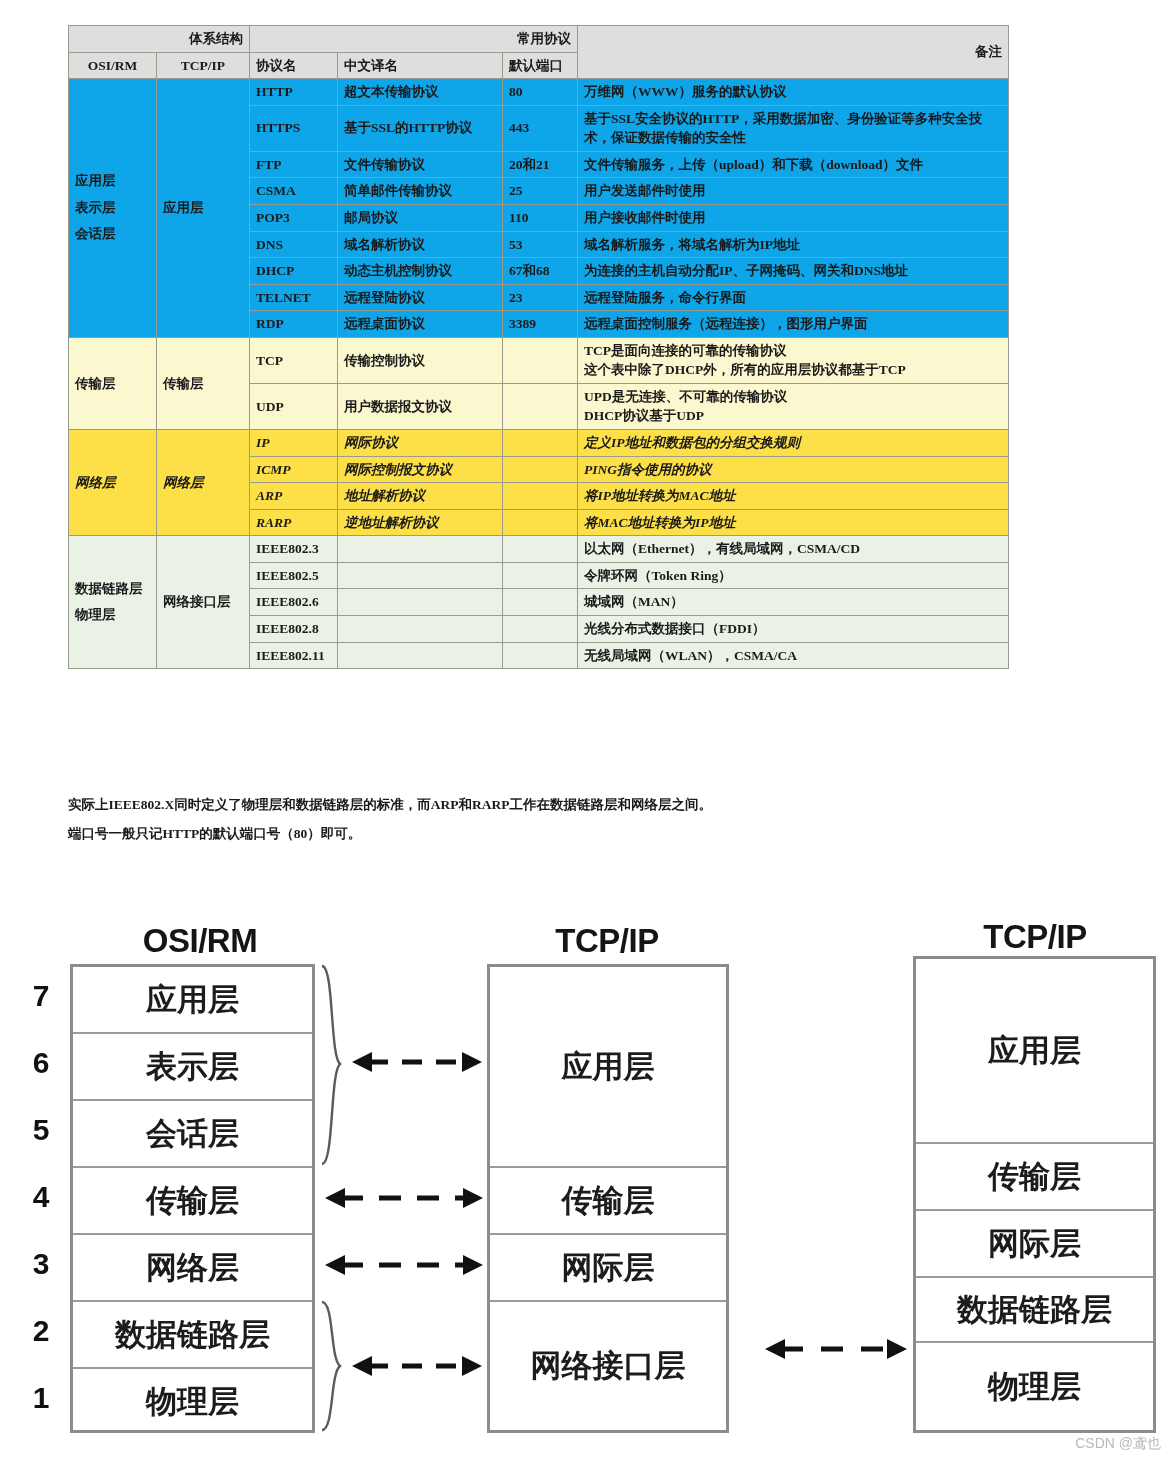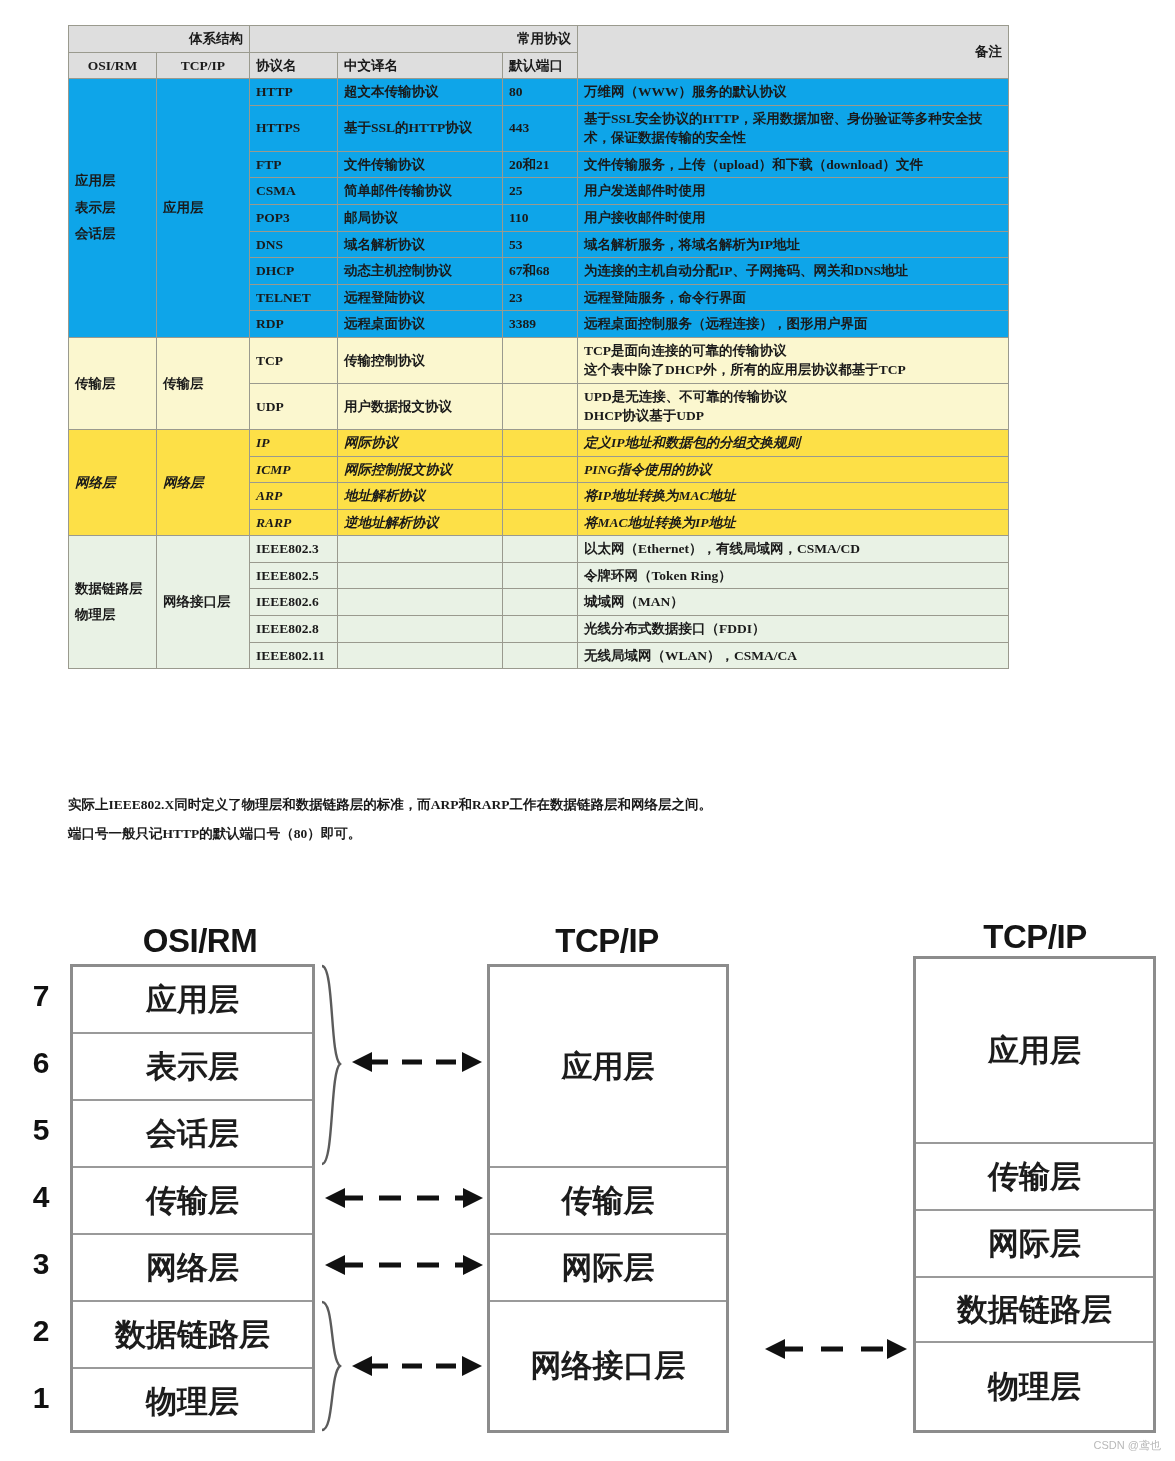--- a/index.html
+++ b/index.html
@@ -89,21 +89,21 @@
     font-family: "Liberation Sans", "DejaVu Sans", sans-serif;
     font-weight: bold; font-size: 30px; color: #111;
     width: 30px; text-align: center;
   }
 
   .arrow { position: absolute; }
   .brace { position: absolute; }
   .wm {
     position: absolute; right: 14px; bottom: 8px;
     font-family: "Liberation Sans", "DejaVu Sans", sans-serif;
-    font-size: 11px; color: #b9b9b9;
+    font-size: 14px; color: #b9b9b9;
   }
 </style>
 </head>
 <body>
 
 <div id="root">
 
   <div class="table-wrap">
     <table class="proto">
       <colgroup>

